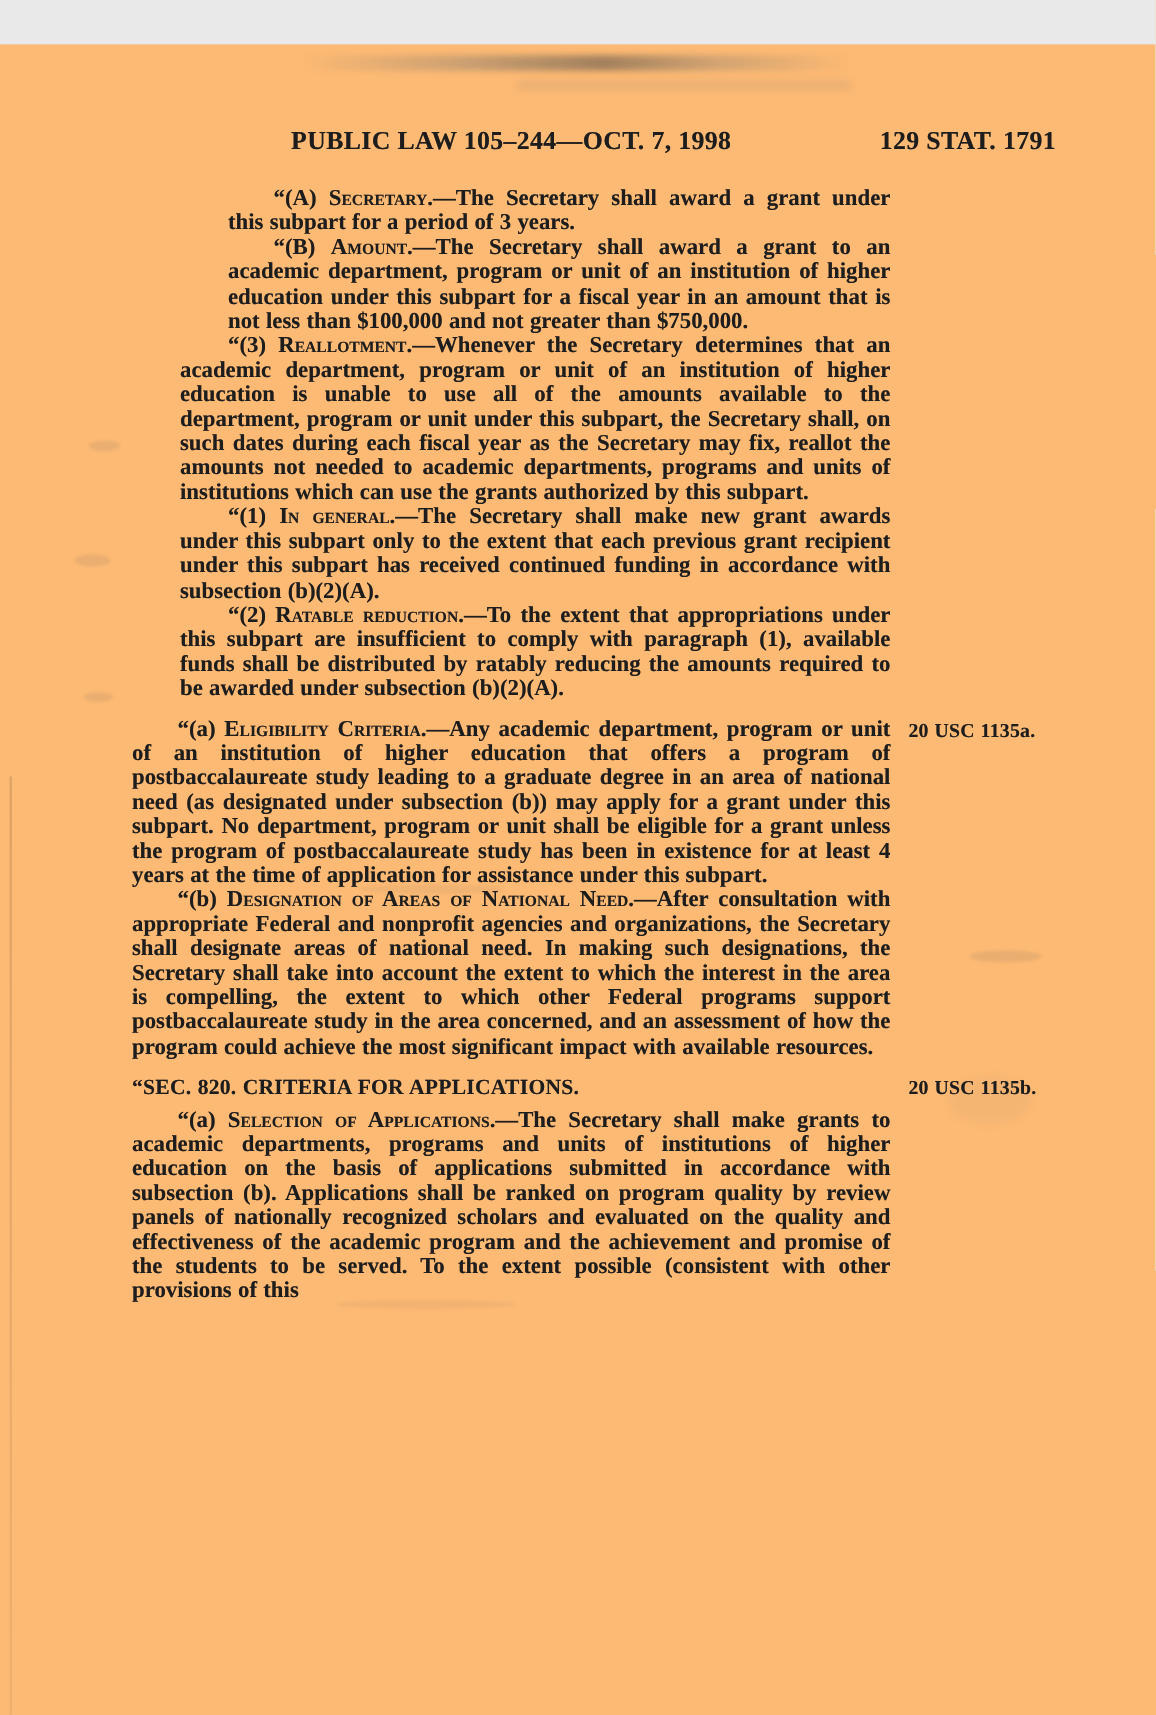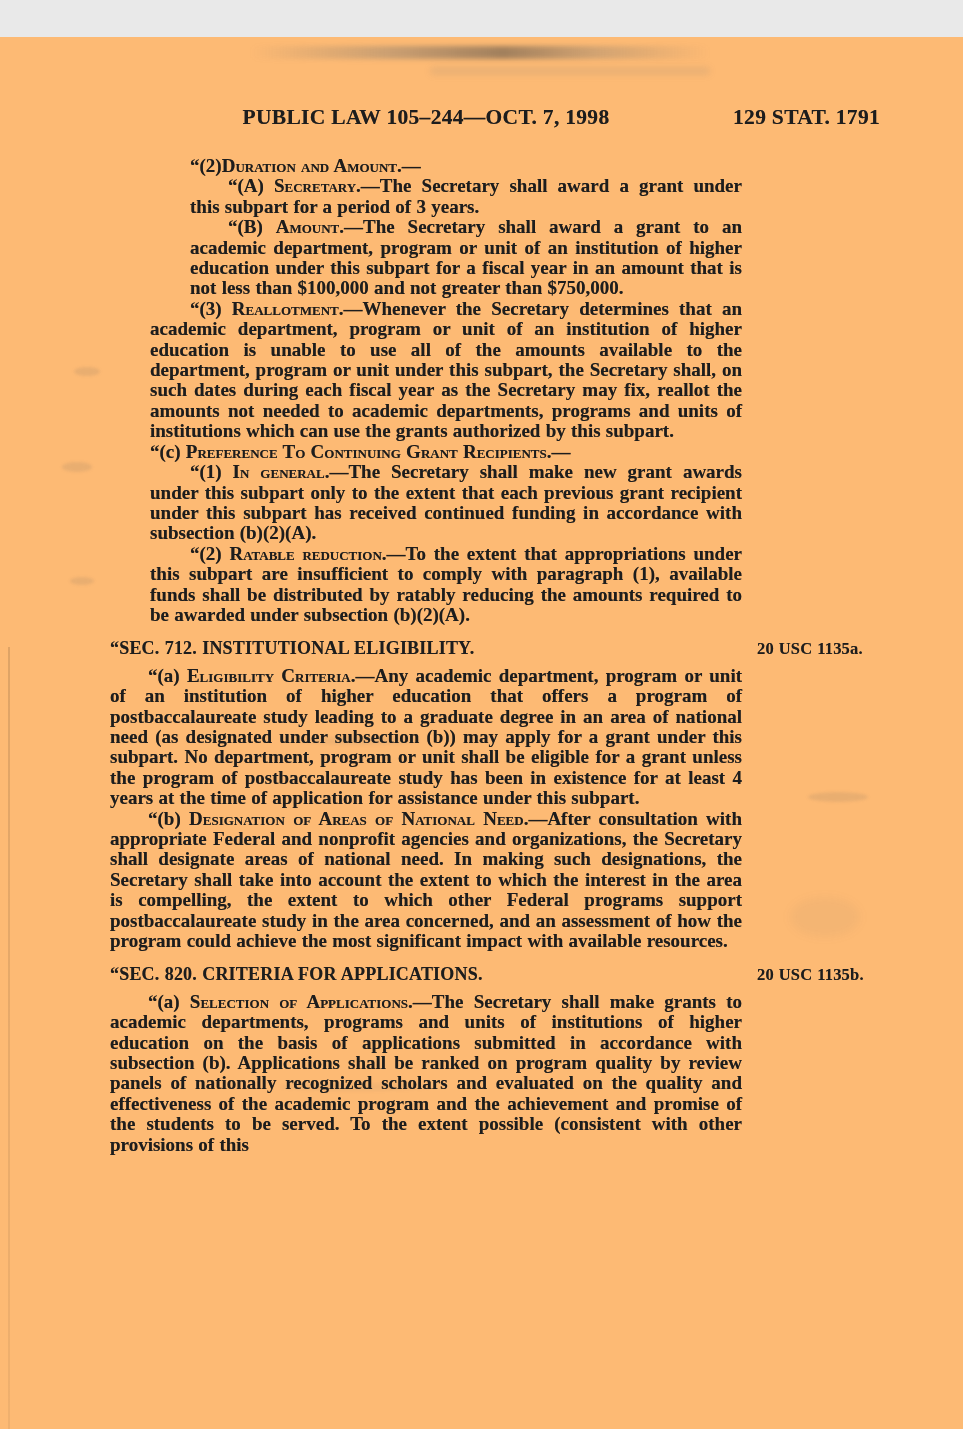--- a/index.html
+++ b/index.html
@@ -71,27 +71,25 @@
   <div class="artifact speck sp5"></div>
   <div class="artifact speck sp6"></div>
   <div class="artifact speck sp7"></div>
 
   <div class="hdr">
     <div class="hdr-law">PUBLIC LAW 105–244—OCT. 7, 1998</div>
     <div class="hdr-stat">129 STAT. 1791</div>
   </div>
 
   <div class="content">
-      <p class="blk b-l2"><span>“(2)</span><span class="sc">Duration and Amount</span><span>.—</span></p>
       <p class="blk b-l3"><span>“(A) </span><span class="sc">Secretary</span><span>.—The Secretary shall award a grant under this subpart for a period of 3 years.</span></p>
       <p class="blk b-l3"><span>“(B) </span><span class="sc">Amount</span><span>.—The Secretary shall award a grant to an academic department, program or unit of an institution of higher education under this subpart for a fiscal year in an amount that is not less than $100,000 and not greater than $750,000.</span></p>
       <p class="blk b-l2"><span>“(3) </span><span class="sc">Reallotment</span><span>.—Whenever the Secretary determines that an academic department, program or unit of an institution of higher education is unable to use all of the amounts available to the department, program or unit under this subpart, the Secretary shall, on such dates during each fiscal year as the Secretary may fix, reallot the amounts not needed to academic departments, programs and units of institutions which can use the grants authorized by this subpart.</span></p>
-      <p class="blk b-l1"><span>“(c) </span><span class="sc">Preference To Continuing Grant Recipients</span><span>.—</span></p>
       <p class="blk b-l2"><span>“(1) </span><span class="sc">In general</span><span>.—The Secretary shall make new grant awards under this subpart only to the extent that each previous grant recipient under this subpart has received continued funding in accordance with subsection (b)(2)(A).</span></p>
       <p class="blk b-l2"><span>“(2) </span><span class="sc">Ratable reduction</span><span>.—To the extent that appropriations under this subpart are insufficient to comply with paragraph (1), available funds shall be distributed by ratably reducing the amounts required to be awarded under subsection (b)(2)(A).</span></p>
-      <h2 class="blk b-sec"><span>“SEC. 712. INSTITUTIONAL ELIGIBILITY.</span><span class="note">20 USC 1135a.</span></h2>
+      <h2 class="blk b-sec"><span class="note">20 USC 1135a.</span></h2>
       <p class="blk b-body"><span>“(a) </span><span class="sc">Eligibility Criteria</span><span>.—Any academic department, program or unit of an institution of higher education that offers a program of postbaccalaureate study leading to a graduate degree in an area of national need (as designated under subsection (b)) may apply for a grant under this subpart. No department, program or unit shall be eligible for a grant unless the program of postbaccalaureate study has been in existence for at least 4 years at the time of application for assistance under this subpart.</span></p>
       <p class="blk b-body"><span>“(b) </span><span class="sc">Designation of Areas of National Need</span><span>.—After consultation with appropriate Federal and nonprofit agencies and organizations, the Secretary shall designate areas of national need. In making such designations, the Secretary shall take into account the extent to which the interest in the area is compelling, the extent to which other Federal programs support postbaccalaureate study in the area concerned, and an assessment of how the program could achieve the most significant impact with available resources.</span></p>
       <h2 class="blk b-sec"><span>“SEC. 820. CRITERIA FOR APPLICATIONS.</span><span class="note">20 USC 1135b.</span></h2>
       <p class="blk b-body"><span>“(a) </span><span class="sc">Selection of Applications</span><span>.—The Secretary shall make grants to academic departments, programs and units of institutions of higher education on the basis of applications submitted in accordance with subsection (b). Applications shall be ranked on program quality by review panels of nationally recognized scholars and evaluated on the quality and effectiveness of the academic program and the achievement and promise of the students to be served. To the extent possible (consistent with other provisions of this</span></p>
     </div>
 
 </div>
 
 </body></html>

